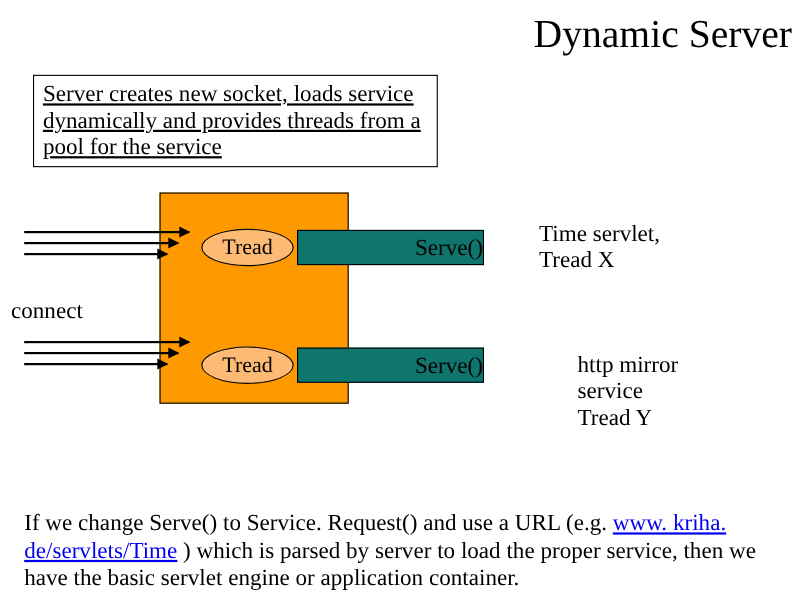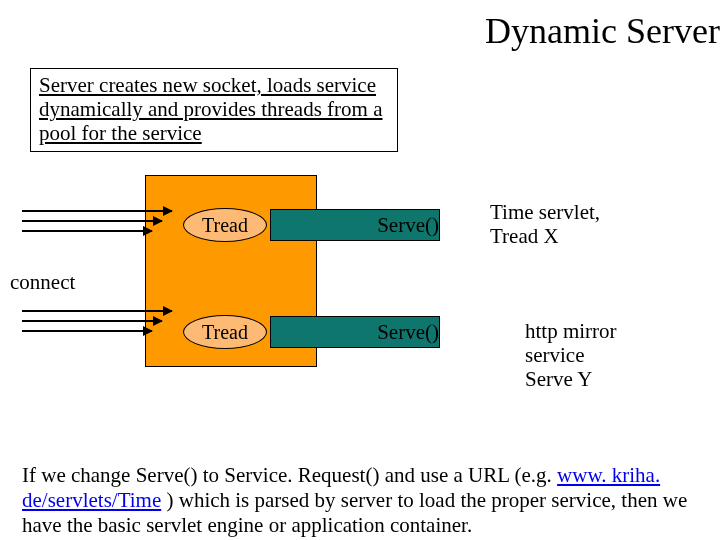--- a/index.html
+++ b/index.html
@@ -128,18 +128,18 @@
 <div class="servebox" style="left:270px; top:209px;">Serve()</div>
 <div class="servebox" style="left:270px; top:316px;">Serve()</div>
 
 <div class="sidelabel" style="left:490px; top:200px;">
   <span>Time servlet,</span><br>
   <span>Tread X</span>
 </div>
 <div class="sidelabel" style="left:525px; top:295px;margin-top:24px;">
   <span>http mirror</span><br>
   <span>service</span><br>
-  <span>Serve Y</span>
+  <span>Tread Y</span>
 </div>
 
 <div class="bottom">
   <span>If we change Serve() to Service. Request() and use a URL (e.g. </span><span class="link">www. kriha. de/servlets/Time</span><span> ) which is parsed by server to load the proper service, then we have the basic servlet engine or application container.</span>
 </div>
 
 </body></html>

